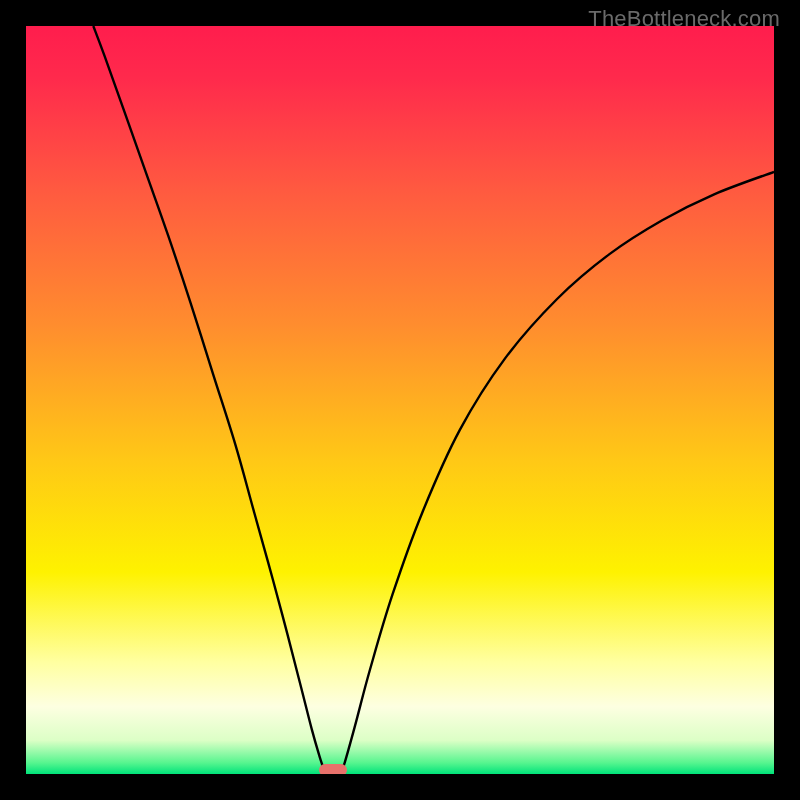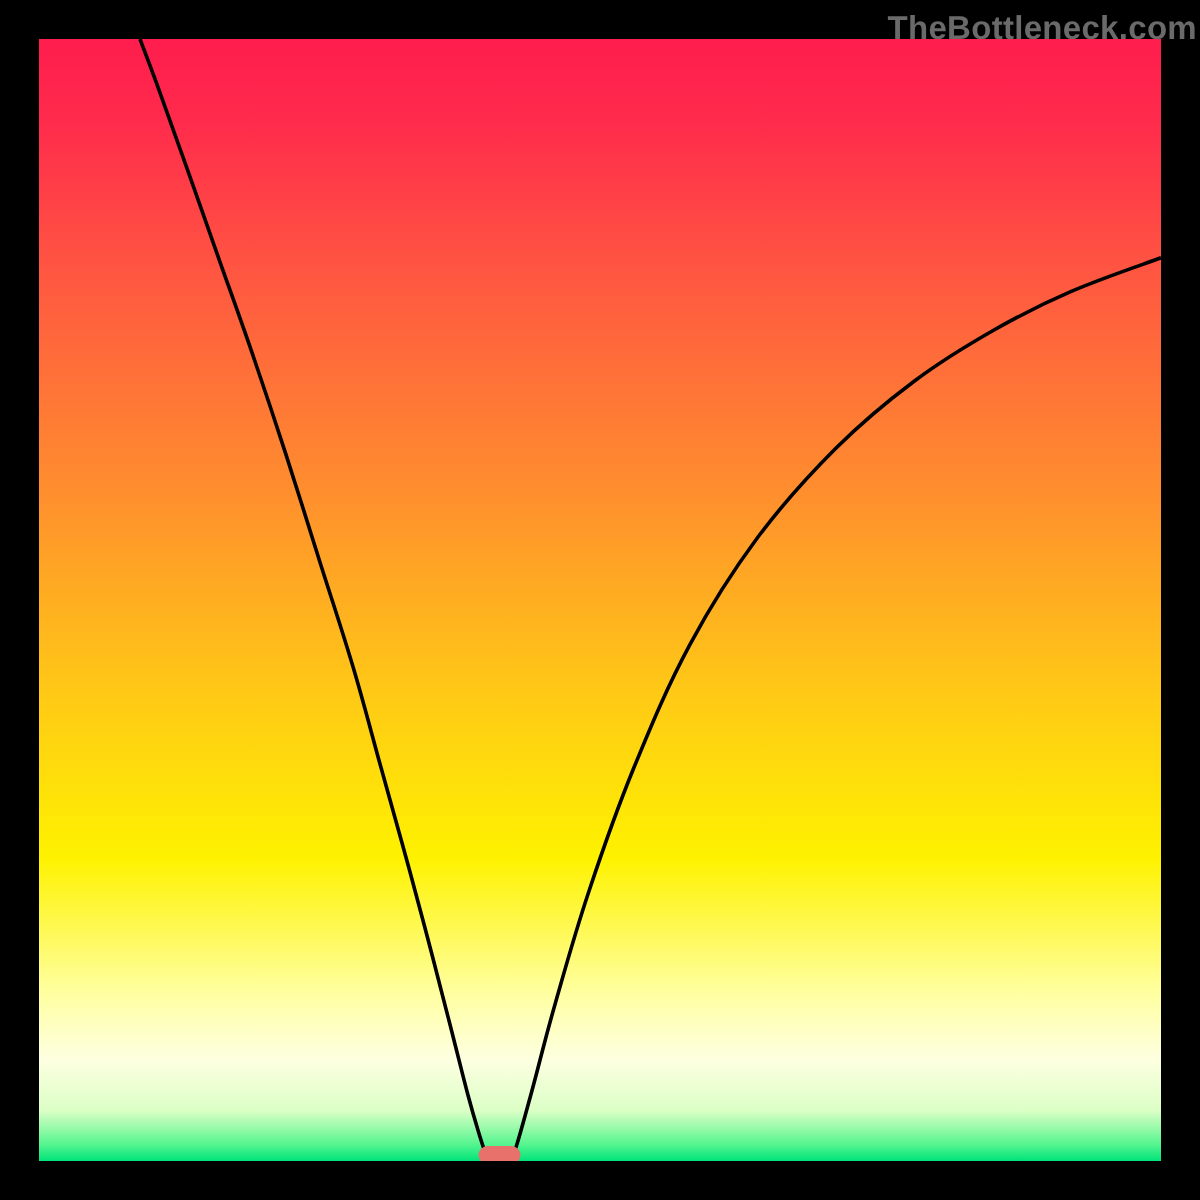--- a/index.html
+++ b/index.html
@@ -7,24 +7,24 @@
     width: 800px;
     height: 800px;
     background: #000;
     position: relative;
     overflow: hidden;
     font-family: Arial, Helvetica, sans-serif;
   }
   .watermark {
     position: absolute;
     top: 6px;
-    right: 2px;
+    right: 20px;
     color: #6a6a6a;
     font-size: 22px;
-    font-weight: 700;
+    font-weight: 400;
     z-index: 30;
     letter-spacing: 0.2px;
   }
   .plot-area {
     position: absolute;
     inset: 26px;
     overflow: hidden;
   }
   .gradient-bg {
     position: absolute;

